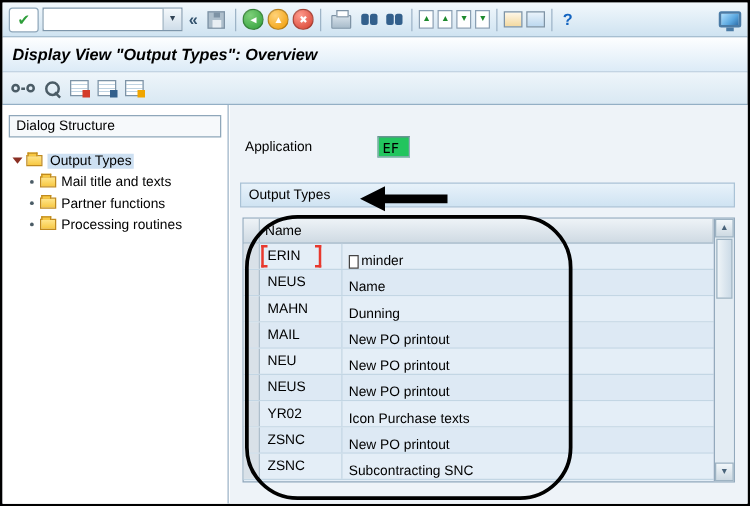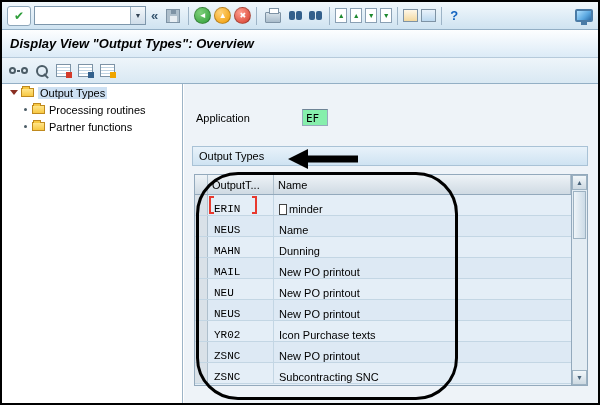--- a/index.html
+++ b/index.html
@@ -58,34 +58,34 @@
 .trow-root{display:flex;align-items:center;height:17px}
 .tri{width:0;height:0;border-left:4px solid transparent;border-right:4px solid transparent;border-top:5px solid #8a2f23;margin-right:3px}
 .folder{width:13px;height:9px;background:linear-gradient(#ffe58a,#f7c843);border:1px solid #c08a1e;position:relative;margin-right:4px;flex:none}
 .folder::before{content:"";position:absolute;left:0;top:-3px;width:6px;height:2px;background:#f7c843;border:1px solid #c08a1e;border-bottom:none}
 .tree-label-sel{background:#cde0f2;padding:0 2px}
 .tree-item{display:flex;align-items:center;height:17px;padding-left:14px}
 .dot{width:3px;height:3px;background:#4b5c66;border-radius:50%;margin-right:5px;flex:none}
 
 .rightpanel{position:absolute;left:182px;top:0;width:466px;height:100%;background:#eef3f8}
 .app-label{position:absolute;left:12px;top:28px}
-.app-field{position:absolute;left:118px;top:25px;width:26px;height:17px;background:#86efac;border:1px solid #95aabc;border-top-color:#6e8496;display:flex;align-items:flex-end;padding-left:3px;font-family:"DejaVu Sans Mono",monospace}
+.app-field{position:absolute;left:118px;top:25px;width:26px;height:17px;background:#22c55e;border:1px solid #95aabc;border-top-color:#6e8496;display:flex;align-items:flex-end;padding-left:3px;font-family:"DejaVu Sans Mono",monospace}
 .section-bar{position:absolute;left:8px;top:62px;width:396px;height:20px;background:linear-gradient(#e8f2fa,#cfe3f2);border:1px solid #a9c2d6;display:flex;align-items:center;padding-left:6px}
 
 .tablewrap{position:absolute;left:10px;top:90px;width:394px;height:212px;border:1px solid #93a9bc;background:#e4eef7;display:flex}
 .tgrid{width:378px}
 .thead{display:flex;height:20px;background:linear-gradient(#eef3f7,#cfdae3);border-bottom:1px solid #93a9bc}
 .hc{border-right:1px solid #aebfcc;display:flex;align-items:center;padding-left:4px}
 .hc-sel{width:13px}
 .hc-type{width:66px}
 .hc-name{flex:1}
 .trow{display:flex;height:21px;border-bottom:1px solid #c3d6e4;background:#e4eef7}
 .tgrid > .trow:nth-child(odd){background:#dde9f4}
 .c-sel{width:13px;background:#d9e1e8;border-right:1px solid #aebfcc}
-.c-type{width:66px;border-right:1px solid #c3d6e4;display:flex;align-items:flex-end;padding-left:6px;font-family:Liberation Mono, monospace;position:relative}
+.c-type{width:66px;border-right:1px solid #c3d6e4;display:flex;align-items:center;padding-left:6px;font-family:Liberation Sans, sans-serif;position:relative}
 .c-name{flex:1;display:flex;align-items:flex-end;padding-left:5px}
 .cursorbox{width:8px;height:11px;border:1px solid #444;background:#fff;margin-right:2px;flex:none}
 .rb{position:absolute;top:1px;bottom:1px;width:5px}
 .rb-l{left:1px;border-left:2px solid #e8392e;border-top:2px solid #e8392e;border-bottom:2px solid #e8392e}
 .rb-r{left:44px;border-right:2px solid #e8392e;border-top:2px solid #e8392e;border-bottom:2px solid #e8392e}
 
 .vscroll{width:16px;background:#e3ecf3;border-left:1px solid #93a9bc;display:flex;flex-direction:column}
 .sbtn{height:15px;background:linear-gradient(#f2f7fa,#cdd9e2);border:1px solid #9db2c2;display:flex;align-items:center;justify-content:center;font-size:7px;color:#49637a}
 .sthumb{height:48px;margin:1px;background:linear-gradient(90deg,#eef4f8,#ccdbe7);border:1px solid #9db2c2}
 .sspace{flex:1}
@@ -164,54 +164,59 @@
       </div>
     <div class="mag"></div>
     <div class="gridic red"></div>
     <div class="gridic blue"></div>
     <div class="gridic pen"></div>
   </div>
 
   <div class="content">
 
     <div class="leftpanel">
+      <div class="ds-header">Dialog Structure</div>
       <div class="tree">
         <div class="trow-root">
           <span class="tri"></span>
           <span class="folder"></span>
           <span class="tree-label-sel">Output Types</span>
         </div>
         <div class="tree-item">
           <span class="dot"></span>
           <span class="folder"></span>
-          <span>Processing routines</span>
+          <span>Mail title and texts</span>
         </div>
         <div class="tree-item">
           <span class="dot"></span>
           <span class="folder"></span>
           <span>Partner functions</span>
         </div>
+        <div class="tree-item">
+          <span class="dot"></span>
+          <span class="folder"></span>
+          <span>Processing routines</span>
+        </div>
       </div>
     </div>
 
     <div class="rightpanel">
       <div class="app-label">Application</div>
       <div class="app-field">
           <span>EF</span>
         </div>
 
       <div class="section-bar">
         <span>Output Types</span>
       </div>
 
       <div class="tablewrap">
         <div class="tgrid">
           <div class="thead">
             <div class="hc hc-sel"></div>
-            <div class="hc hc-type">OutputT...</div>
             <div class="hc hc-name">Name</div>
           </div>
 
           <div class="trow">
             <div class="c-sel"></div>
             <div class="c-type">
               <span class="rb rb-l"></span>
               <span>ERIN</span>
               <span class="rb rb-r"></span>
             </div>

